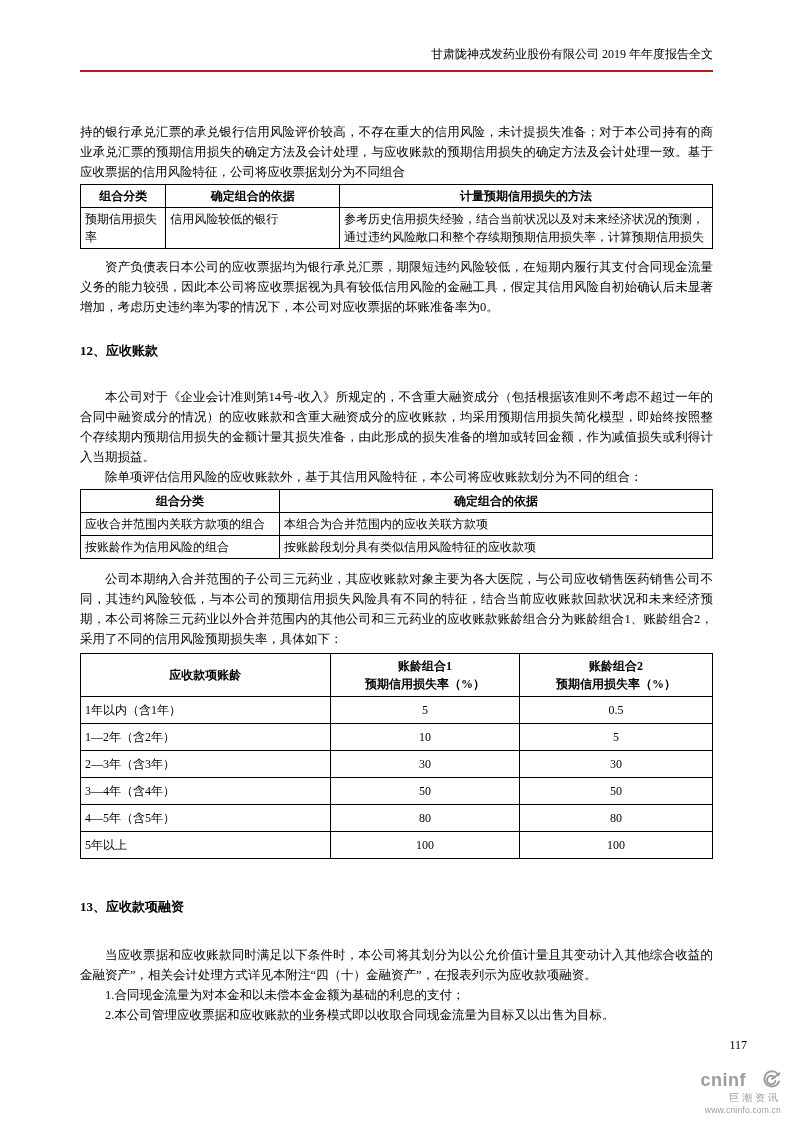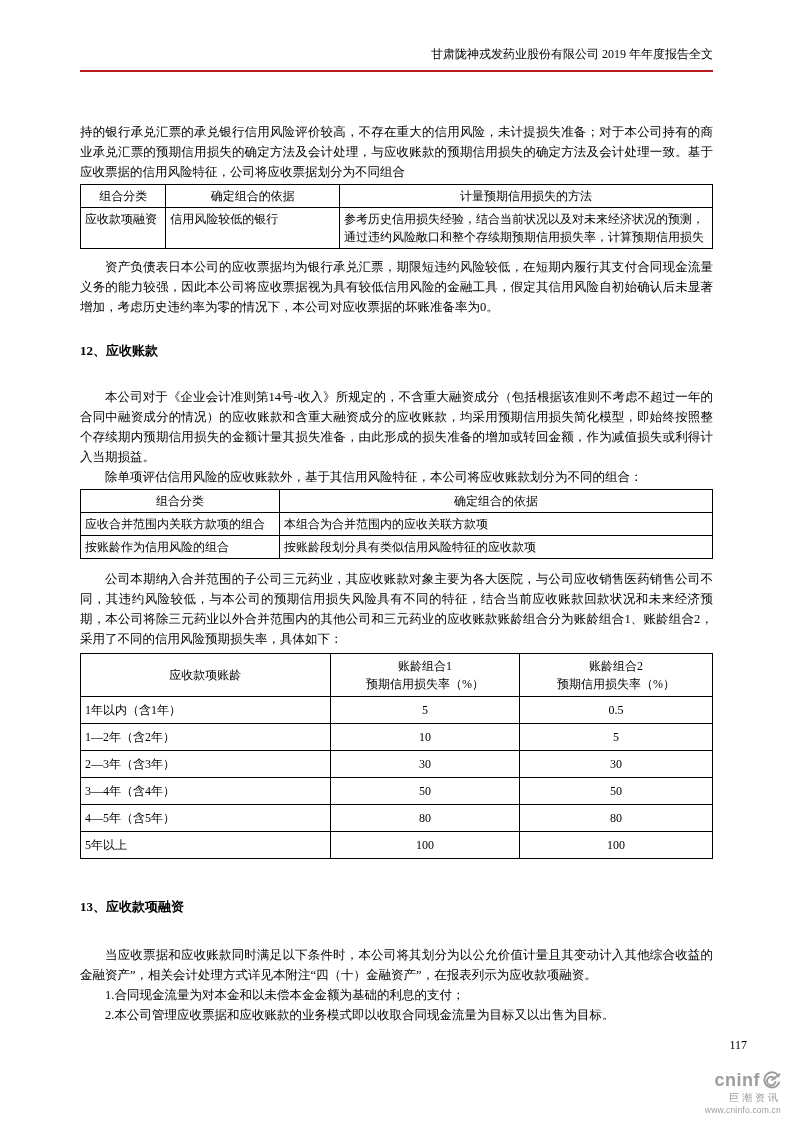--- a/index.html
+++ b/index.html
@@ -26,21 +26,21 @@
   .para.no-indent { text-indent:0;margin-top:34px; }
 
   .doc-table {
     width:100%; border-collapse:collapse;
     font-size:12px; line-height:18px;
     margin:2px 0 8px 0;
   }
   .doc-table th, .doc-table td {
     border:1px solid #000; padding:2px 4px;
   }
-  .doc-table th { font-weight:normal; text-align:center; }
+  .doc-table th { font-weight:bold; text-align:center; }
   .doc-table td { text-align:left; vertical-align:top; }
 
   .t1 .c1 { width:13.5%; } .t1 .c2 { width:27.5%; } .t1 .c3 { width:59%; }
   .t2 .c1 { width:31.5%; } .t2 .c2 { width:68.5%; }
   .t2 { margin-bottom:10px; }
   .t3 { margin:4px 0 6px 0; }
   .t3 .c1 { width:39.5%; } .t3 .c2 { width:30%; } .t3 .c3 { width:30.5%; }
   .t3 th { vertical-align:middle; padding:3px 4px; }
   .t3 td { padding:4px 4px; vertical-align:middle; }
   .t3 td.num { text-align:center; }
@@ -54,21 +54,21 @@
   .page-number {
     position:absolute; right:46px; top:1038px;
     font-size:12px;
   }
 
   .cninfo-logo {
     position:absolute; right:12px; top:1070px;
     width:92px; color:#9d9d9d;
     font-family:"Liberation Sans","DejaVu Sans",sans-serif;
   }
-  .logo-top { display:flex; align-items:flex-end; justify-content:flex-end; gap:2px; }
+  .logo-top { display:flex; align-items:flex-start; justify-content:flex-end; gap:16px; }
   .logo-word { font-weight:bold; font-size:18px; letter-spacing:0.5px; line-height:20px; }
   .logo-brand { font-size:10px; letter-spacing:3px; text-align:right; margin-top:1px; }
   .logo-url { font-size:8.5px; text-align:right; letter-spacing:0.2px; }
 </style>
 </head>
 <body>
 
 <div class="page">
 
   <div class="page-header">
@@ -87,21 +87,21 @@
         </colgroup>
       <thead>
         <tr>
           <th>组合分类</th>
           <th>确定组合的依据</th>
           <th>计量预期信用损失的方法</th>
         </tr>
       </thead>
       <tbody>
         <tr>
-          <td>应收款项融资</td>
+          <td>预期信用损失率</td>
           <td>信用风险较低的银行</td>
           <td>参考历史信用损失经验，结合当前状况以及对未来经济状况的预测，通过违约风险敞口和整个存续期预期信用损失率，计算预期信用损失</td>
         </tr>
       </tbody>
     </table>
 
     <p class="para">资产负债表日本公司的应收票据均为银行承兑汇票，期限短违约风险较低，在短期内履行其支付合同现金流量义务的能力较强，因此本公司将应收票据视为具有较低信用风险的金融工具，假定其信用风险自初始确认后未显著增加，考虑历史违约率为零的情况下，本公司对应收票据的坏账准备率为0。</p>
 
     <h3 class="section-heading">12、应收账款</h3>
 

